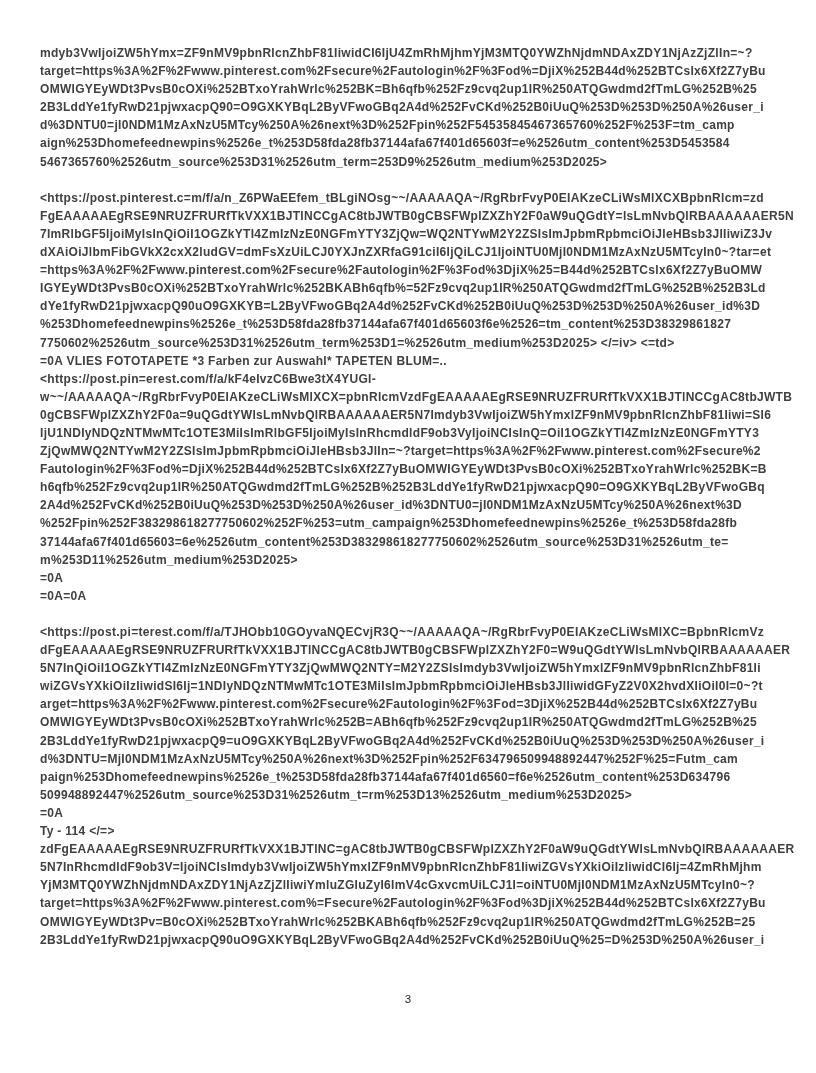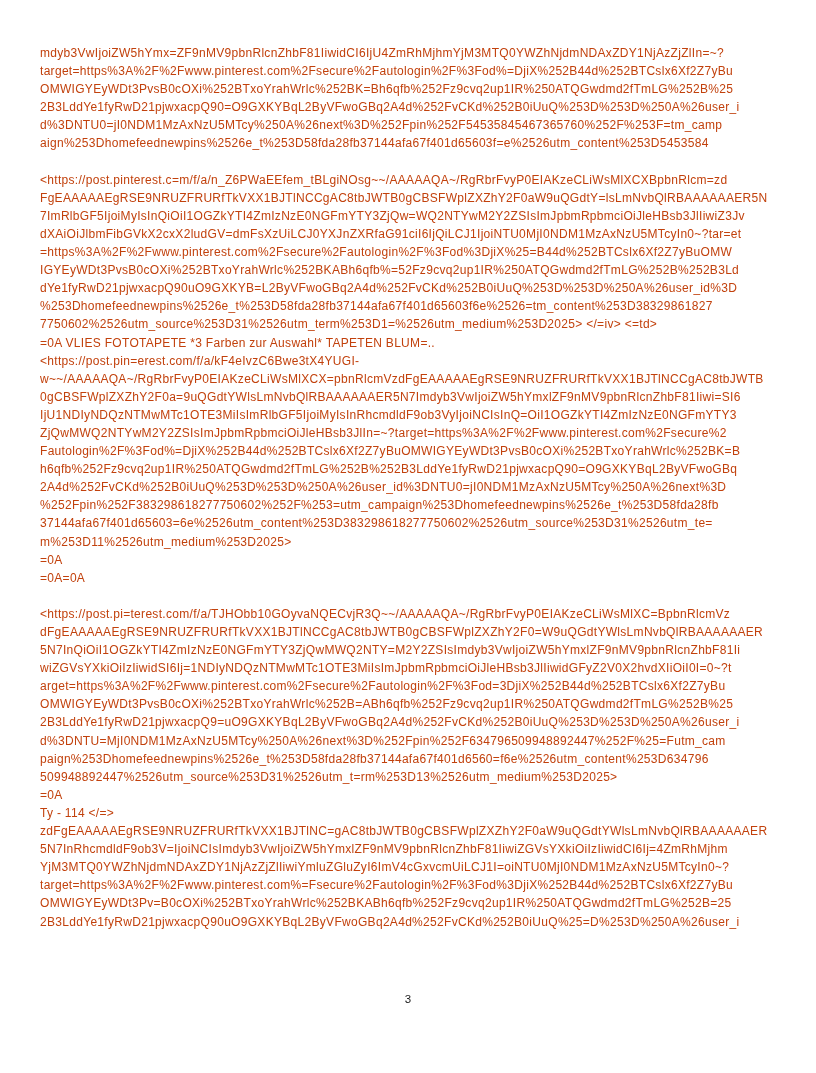--- a/index.html
+++ b/index.html
@@ -17,25 +17,25 @@
     color: #000000;
   }
   .doc-body {
     position: absolute;
     top: 44px;
     left: 40px;
     width: 742px;
   }
   .line {
     font-size: 12px;
-    font-weight: 400;
+    font-weight: 700;
     line-height: 18.1px;
     letter-spacing: 0.3px;
     white-space: nowrap;
-    color: #c2410c;
+    color: #404040;
   }
   .line.blank {
     letter-spacing: 0;
   }
   .page-number {
     position: absolute;
     top: 993px;
     left: 0;
     width: 816px;
     text-align: center;
@@ -57,20 +57,21 @@
 <body>
 
 <div class="page">
   <div class="doc-body">
       <div class="line">mdyb3VwIjoiZW5hYmx=ZF9nMV9pbnRlcnZhbF81IiwidCI6IjU4ZmRhMjhmYjM3MTQ0YWZhNjdmNDAxZDY1NjAzZjZlIn=~?</div>
       <div class="line">target=https%3A%2F%2Fwww.pinterest.com%2Fsecure%2Fautologin%2F%3Fod%=DjiX%252B44d%252BTCslx6Xf2Z7yBu</div>
       <div class="line">OMWIGYEyWDt3PvsB0cOXi%252BTxoYrahWrlc%252BK=Bh6qfb%252Fz9cvq2up1IR%250ATQGwdmd2fTmLG%252B%25</div>
       <div class="line">2B3LddYe1fyRwD21pjwxacpQ90=O9GXKYBqL2ByVFwoGBq2A4d%252FvCKd%252B0iUuQ%253D%253D%250A%26user_i</div>
       <div class="line">d%3DNTU0=jI0NDM1MzAxNzU5MTcy%250A%26next%3D%252Fpin%252F54535845467365760%252F%253F=tm_camp</div>
       <div class="line">aign%253Dhomefeednewpins%2526e_t%253D58fda28fb37144afa67f401d65603f=e%2526utm_content%253D5453584</div>
+      <div class="line">5467365760%2526utm_source%253D31%2526utm_term=253D9%2526utm_medium%253D2025&gt;</div>
       <div class="line blank">&nbsp;</div>
       <div class="line">&lt;https://post.pinterest.c=m/f/a/n_Z6PWaEEfem_tBLgiNOsg~~/AAAAAQA~/RgRbrFvyP0EIAKzeCLiWsMlXCXBpbnRlcm=zd</div>
       <div class="line">FgEAAAAAEgRSE9NRUZFRURfTkVXX1BJTlNCCgAC8tbJWTB0gCBSFWplZXZhY2F0aW9uQGdtY=lsLmNvbQlRBAAAAAAER5N</div>
       <div class="line">7ImRlbGF5IjoiMyIsInQiOiI1OGZkYTI4ZmIzNzE0NGFmYTY3ZjQw=WQ2NTYwM2Y2ZSIsImJpbmRpbmciOiJleHBsb3JlIiwiZ3Jv</div>
       <div class="line">dXAiOiJlbmFibGVkX2cxX2ludGV=dmFsXzUiLCJ0YXJnZXRfaG91ciI6IjQiLCJ1IjoiNTU0MjI0NDM1MzAxNzU5MTcyIn0~?tar=et</div>
       <div class="line">=https%3A%2F%2Fwww.pinterest.com%2Fsecure%2Fautologin%2F%3Fod%3DjiX%25=B44d%252BTCslx6Xf2Z7yBuOMW</div>
       <div class="line">IGYEyWDt3PvsB0cOXi%252BTxoYrahWrlc%252BKABh6qfb%=52Fz9cvq2up1IR%250ATQGwdmd2fTmLG%252B%252B3Ld</div>
       <div class="line">dYe1fyRwD21pjwxacpQ90uO9GXKYB=L2ByVFwoGBq2A4d%252FvCKd%252B0iUuQ%253D%253D%250A%26user_id%3D</div>
       <div class="line">%253Dhomefeednewpins%2526e_t%253D58fda28fb37144afa67f401d65603f6e%2526=tm_content%253D38329861827</div>
       <div class="line">7750602%2526utm_source%253D31%2526utm_term%253D1=%2526utm_medium%253D2025&gt; &lt;/=iv&gt; &lt;=td&gt;</div>

